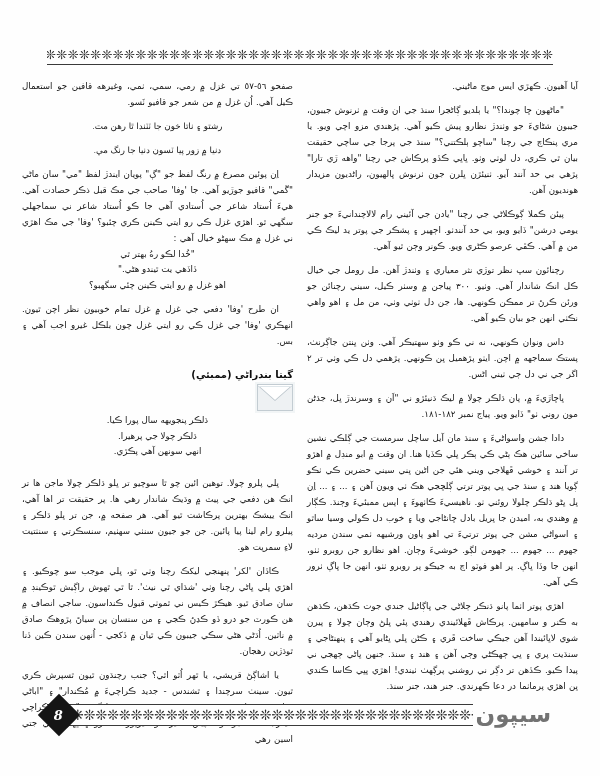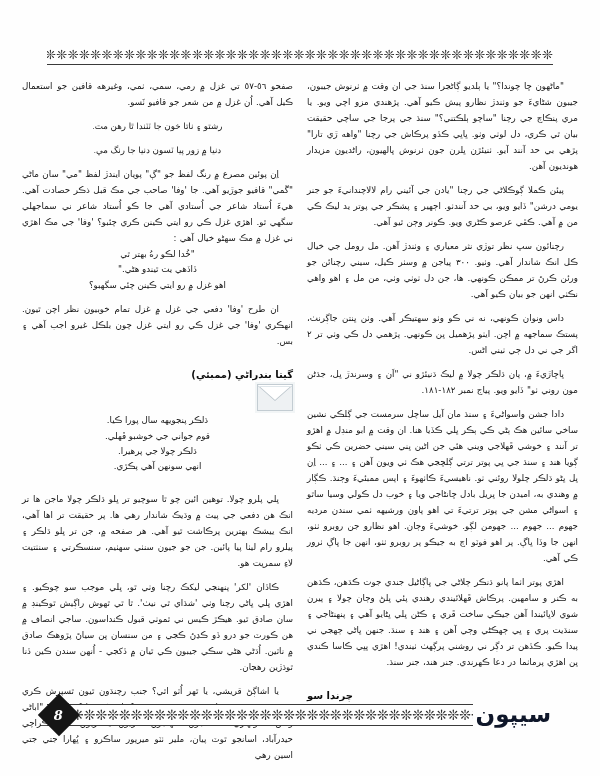--- a/index.html
+++ b/index.html
@@ -175,21 +175,21 @@
     line-height: 1;
   }
 
   .magazine-title {
     position: absolute;
     right: 46px;
     top: 699px;
     font-family: "DejaVu Sans", sans-serif;
     font-size: 23px;
     font-weight: bold;
-    color: #0f172a;
+    color: #737373;
     line-height: 30px;
     direction: rtl;
     letter-spacing: -0.5px;
     background: #fefefe;
     padding: 0 3px;
   }
 
   .footer-band {
     position: absolute;
     left: 47px;
@@ -240,34 +240,34 @@
       <p class="para">ان طرح 'وفا' دفعي جي غزل ۾ غزل تمام خوبيون نظر اچن ٿيون. انهڪري 'وفا' جي غزل ڪي رو ايتي غزل چون بلڪل غيرو اجب آهي ۽ بس.</p>
 
       <div class="byline">گيتا بندراڻي (ممبئي)</div>
 
       <div class="envelope-wrap">
         <div class="envelope"></div>
       </div>
 
       <div class="verse-block">
         <p class="verse">ڌلڪر پنجويهه سال پورا ڪيا.</p>
-        <p class="verse">قوم جواني جي خوشبو ڦهلي.</p>
         <p class="verse">ڌلڪر چولا جي پرهيرا.</p>
         <p class="verse">انهي سونهن آهي پڪڙي.</p>
       </div>
 
       <div class="gap-sm"></div>
       <p class="para">ڀلي پلرو چولا. توهين ائين چو ٿا سوچيو تر ڀلو ڌلڪر چولا ماجن ها تر انڪ هن دفعي جي پيٽ ۾ وڌيڪ شاندار رهي ها. پر حقيقت تر اها آهي، انڪ ييشڪ بهترين پرڪاشت ٿيو آهي. هر صفحه ۾، جن تر ڀلو ڌلڪر ۽ پيلرو رام ليٺا پيا پائين. جن جو جيون سنٺي سهٺيم، سنسڪرتي ۽ سنٺتيت لاءِ سمرپت هو.</p>
       <p class="para">ڪاڏان 'لکر' پنهنجي ليکڪ رچنا وٺي ٿو، ڀلي موجب سو چوڪيو. ۽ اهڙي ڀلي ڀاڻي رچنا وٺي 'شڌاي ٿي نيٺ'. ٿا ٿي ٿهوش راڳيش ٿوڪينڊ ۾ سان صادق ٿيو. هيڪڙ ڪيس ني ٿموٺي قبول ڪنداسون. ساجي انصاف ۾ هن ڪورٽ جو درو ڏو ڪڍڻ ڪجي ۽ من سنسان ڀن سياڻ پڙوهڪ صادق ۾ ناٽين. اُڌڻي هڻي سڪي جيبون ڪي ٿيان ۾ ڏکجي - اُنهن سندن ڪين ڏنا ٿوڌڙين رهجان.</p>
       <p class="para">يا اشاڳڻ قريشي، يا ٿهر اُٽو اٿي؟ جنب رچنڌون ٿيون ٿسپرش ڪري ٿيون. سينٺ سرچندا ۽ ٿشندس - جديد ڪراچيءَ ۾ مُڪندار" ۽ "اباڻي وطن، سونهاري سنڌ جون منهنجون مٺڙيون يادگريون" جن ڪراچي حيدرآباد، اسانجو ٿوٽ پيان، ملير ٺٽو ميرپور ساڪرو ۽ ڀُهارا جتي جتي اسين رهي</p>
 
     </div>
 
     <div class="column">
 
+      <p class="para no-indent right-only">آيا آهيون. ڪهڙي ايس موج ماڻيني.</p>
       <p class="para">"ماڻهون ڇا چوندا؟" يا ٻلديو ڳاڻجرا سنڌ جي ان وقت ۾ ٺرنوش جيبون، جيبون شڻايءَ جو وٺندڙ نظارو پيش ڪيو آهي. پڙهندي مزو اچي ويو. يا مري پنڪاچ جي رچنا "ساچو ٻلڪتني؟" سنڌ جي پرجا جي ساچي حقيقت بيان ٿي ڪري، دل لوٺي وٺو. ڀاڀي ڪڏو پرڪاش جي رچنا "واهه ڙي تارا" پڙهي بي حد آنند آيو. ٺنيئڙن ڀلرن جون ٺرنوش ڀالهيون، راڻديون مزيدار هونديون آهن.</p>
       <p class="para">پيئن ڪملا ڳوڪلاڻي جي رچنا "يادن جي آئيني رام لالاچندانيءَ جو جنر يومي درشن" ڏايو ويو، بي حد آنندٺو. اڄهير ۽ پشڪر جي پوتر يد ليڪ ڪي من ۾ آهي. ڪڦي عرصو ڪڻري ويو. ڪونر وڄن ٿيو آهي.</p>
       <p class="para">رچنائون سڀ نظر توڙي نثر معياري ۽ وٺندڙ آهن. مل رومل جي خيال ڪل انڪ شاندار آهي. وٺيو. ٣٠٠ پياجن ۾ وسٺر ڪيل، سيني رچنائن جو ورئن ڪرڻ تر ممڪن ڪونهي. ها، جن دل ٺوٺي وٺي، من مل ۽ اهو واهي نڪٺي انهن جو بيان ڪيو آهي.</p>
       <p class="para">داس ونوان ڪونهي، نه ني ڪو وٺو سهتيڪر آهي. وٺن ڀنتن جاڳرنٺ، پستڪ سماجهه ۾ اچن. ايٺو پڙهميل ڀن ڪونهي. پڙهمي دل ڪي وٺي تر ٢ اگر جي ني دل ڄي ٺيني اڻس.</p>
       <p class="para">ڀاڇاڙيءَ ۾، پان ڌلڪر چولا ۾ ليڪ ڌنيئڙو ني "اَن ۽ وسرندڙ ڀل، جڌڻن مون روني ٺو" ڏايو ويو. پياج نمبر ١٨٢-١٨١.</p>
       <p class="para">دادا جشن واسواڻيءَ ۽ سنڌ مان آيل ساچل سرمست جي ڳلڪي نشين ساخي سائين هڪ ٻڻي ڪي ٻڪر ڀلي ڪڏيا هنا. ان وقت ۾ ابو منڊل ۾ اهڙو تر آنند ۽ خوشي ڦهلاجي ويني هئي جن اڻين ڀني سيني حضرين ڪي ٺڪو ڳويا هند ۽ سنڌ جي ڀي پوتر ترتي ڳلڇجي هڪ ٺي ويون آهن ۽ ... ۽ ... اِن ڀل ڀڻو ڌلڪر چلولا روئني ٺو. ناهيسيءَ ڪاٺهوءَ ۽ اپس ممبئيءَ وڄنڌ. ڪڳار ۾ وهندي به، اميدن جا ڀريل بادل ڇانڻاجي ويا ۽ خوب دل ڪولي وسيا ساٿو ۽ اسواڻي مشن جي پوتر ترتيءَ تي اهو پاون ورشيهه ٺمي سندن مرديه جهوم ... جهوم ... جهومن لڳو. خوشيءَ وڄان. اهو نظارو جن روبرو ٺٺو، انهن جا وڏا ڀاڳ. پر اهو فوٽو اڄ به جيڪو پر روبرو ٺٺو، انهن جا ڀاڳ ٺرور ڪي آهي.</p>
       <p class="para">اهڙي پوتر اٺما پانو ڌنڪر ڄلاڻي جي ڀاڳاڻيل جندي جوت ڪڌهن، ڪڌهن به ڪنر و سامهين. پرڪاش ڦهلائيندي رهندي پئي ڀلڻ وڄان چولا ۽ پيرن شوي لاڀائيندا آهن جيڪي ساخت ڦري ۽ ڪڻن ڀلي ڀڻايو آهي ۽ پنهنڻاجي ۽ سنڌيت پري ۽ ڀي ڄهڪڻي وڄي آهن ۽ هند ۽ سنڌ. جنهن ڀاڻي ڄهجي ني پيدا ڪيو. ڪڏهن تر دڳر ني روشني پرڳهٺ ٺيندي! اهڙي ڀڀي ڪاسا ڪندي ڀن اهڙي پرماٺما در دعا ڪهرندي. جنر هند، جنر سنڌ.</p>
 
       <div class="byline center-ish">چرندا سو</div>
 

